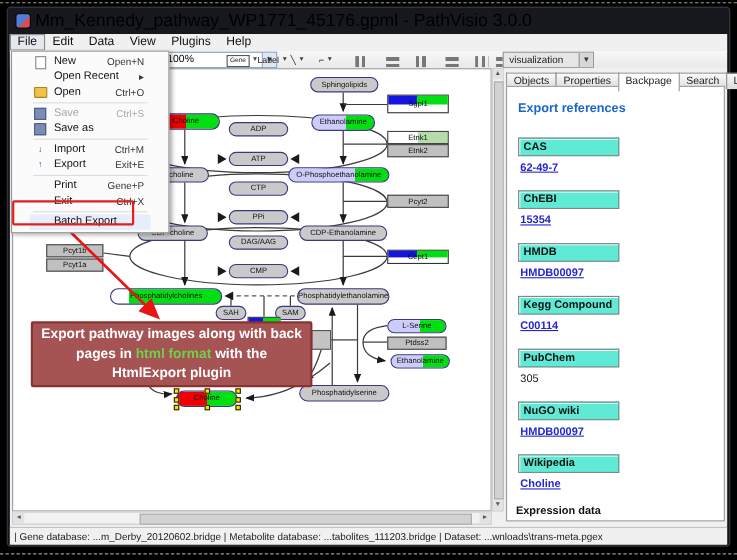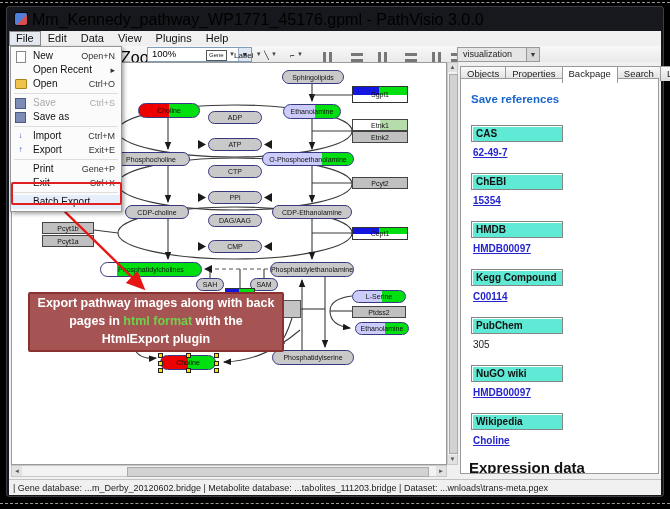--- a/index.html
+++ b/index.html
@@ -74,27 +74,27 @@
     background:linear-gradient(#fafafa,#dcdcdc);color:#222;margin-right:-1px;height:12px;line-height:12px}
   .tab.active{background:#fff;height:14px;position:relative;z-index:2}
   #panel-content{position:absolute;left:2px;top:16px;width:199px;height:396px;background:#fff;border:1px solid #9a9a9a;box-sizing:border-box;overflow:hidden}
   #xref-heading{margin:14px 0 18px 10px;color:#1a66cc;font-weight:bold;font-size:11.5px}
   .refsec{margin:0 0 13px 10px}
   .refhead{display:inline-block;min-width:82px;background:#5eead4;border:1px solid #858585;box-shadow:1px 1px 0 #fff inset;
     font-weight:bold;font-size:10px;padding:2px 4px;color:#111}
   .refid{display:block;margin:5px 0 0 2px;font-size:10px;font-weight:bold}
   a.refid{color:#2525cf}
   span.refid{color:#222;font-weight:normal}
-  #expr-heading{margin:4px 0 0 8px;font-weight:bold;font-size:15px;color:#111}
+  #expr-heading{margin:4px 0 0 8px;font-weight:bold;font-size:10px;color:#111}
   
   #statusbar{left:9px;top:479px;width:652px;height:16px;background:#f0f0f0;border-top:1px solid #c2c2c2;
     font-size:9px;line-height:16px;color:#222;white-space:nowrap;padding-left:4px;box-sizing:border-box}
   
   #filemenu{left:10px;top:46px;width:110px;background:#fbfbfb;border:1px solid #979797;
-    box-shadow:2px 2px 4px rgba(0,0,0,.35);padding:2px 0;z-index:9}
+    box-shadow:2px 2px 4px rgba(0,0,0,.35);padding:2px 16px;z-index:9}
   .fm-row{position:relative;height:14px;line-height:14px;font-size:10px;color:#111;padding-left:22px}
   .fm-row .fm-ic{position:absolute;left:4px;top:2px;width:11px;height:10px;text-align:center;font-size:8px;line-height:10px}
   .fm-label{display:inline-block}
   .fm-short{position:absolute;right:6px;top:0;color:#333;font-size:9px}
   .fm-row.disabled,.fm-row.disabled .fm-short{color:#a9a9a9}
   .fm-sep{height:1px;background:#ddd;margin:2px 3px}
   .fm-row.highlight{background:#e7eefb}
   #redbox{left:11px;top:182px;width:107px;height:19px;border:2px solid #e02020;border-radius:2px;z-index:10}
   .ic-page{display:inline-block;width:8px;height:10px;background:#fff;border:1px solid #888}
   .ic-folder{display:inline-block;width:10px;height:8px;background:#f0c24a;border:1px solid #a8831e;border-radius:1px}
@@ -330,21 +330,21 @@
 </div>
 <div class="abs" id="hscroll">
   <div class="arr" style="left:0">◄</div>
   <div id="hthumb"></div>
   <div class="arr" style="right:0">►</div>
 </div>
 
 <div class="abs" id="sidepanel">
   <div id="tabs"><span class="tab">Objects</span><span class="tab">Properties</span><span class="tab active">Backpage</span><span class="tab">Search</span><span class="tab">Legend</span></div>
   <div id="panel-content">
-    <div id="xref-heading">Save references</div>
+    <div id="xref-heading">Export references</div>
     <div id="refs">
         <div class="refsec"><div class="refhead">CAS</div><a class="refid" href="#">62-49-7</a></div>
         <div class="refsec"><div class="refhead">ChEBI</div><a class="refid" href="#">15354</a></div>
         <div class="refsec"><div class="refhead">HMDB</div><a class="refid" href="#">HMDB00097</a></div>
         <div class="refsec"><div class="refhead">Kegg Compound</div><a class="refid" href="#">C00114</a></div>
         <div class="refsec"><div class="refhead">PubChem</div><span class="refid">305</span></div>
         <div class="refsec"><div class="refhead">NuGO wiki</div><a class="refid" href="#">HMDB00097</a></div>
         <div class="refsec"><div class="refhead">Wikipedia</div><a class="refid" href="#">Choline</a></div>
       </div>
     <div id="expr-heading">Expression data</div>

